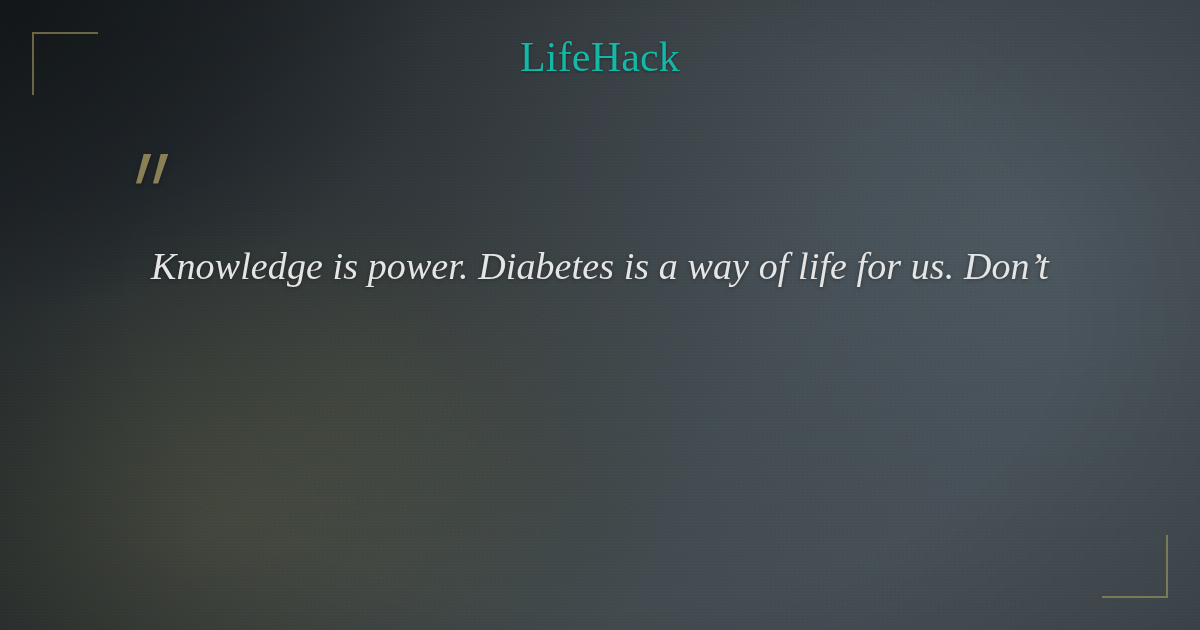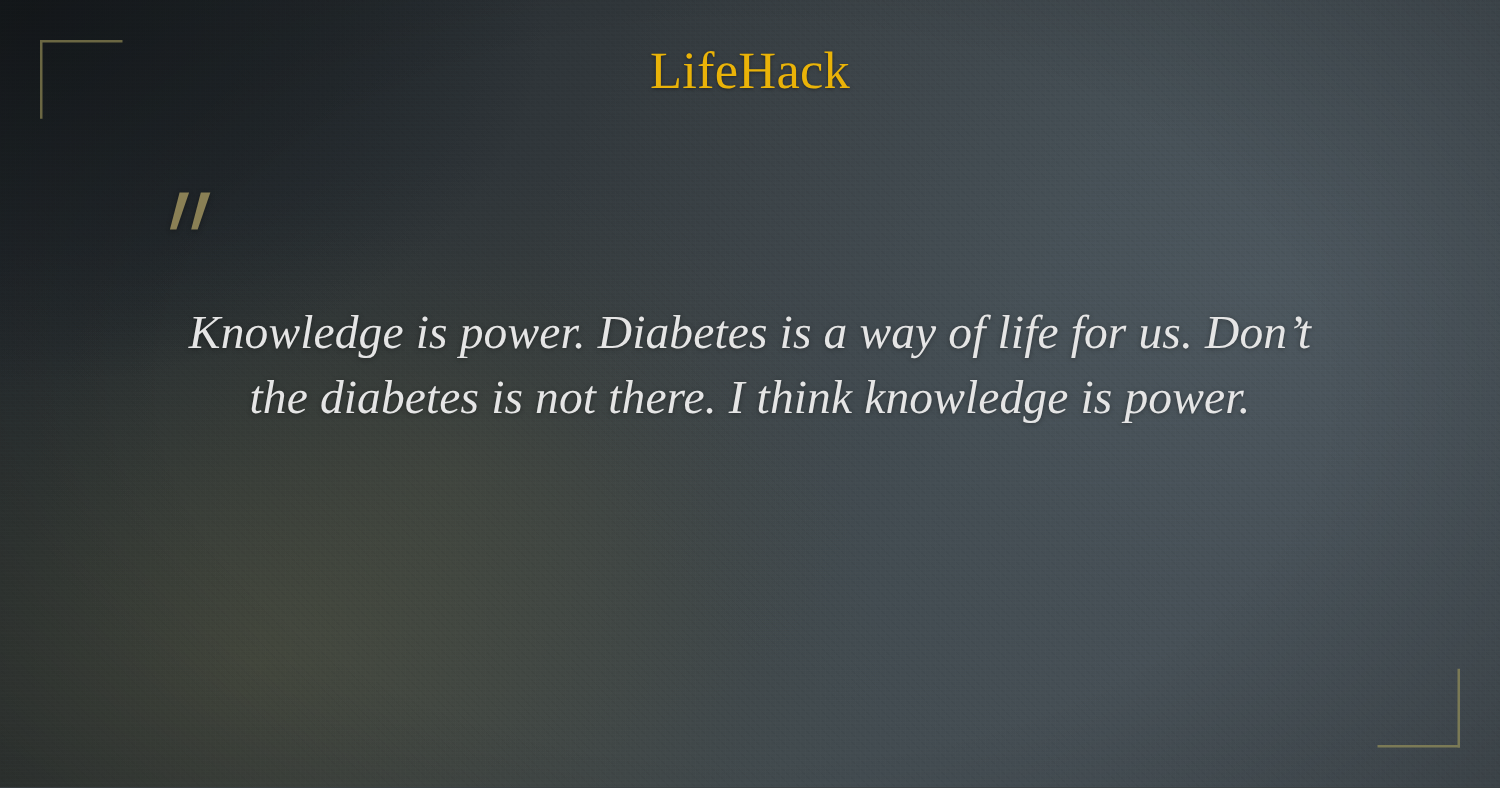--- a/index.html
+++ b/index.html
@@ -122,21 +122,21 @@
     left: 0;
     width: 100%;
     text-align: center;
   }
   #brand-text {
     display: inline-block;
     font-family: "Liberation Serif", "DejaVu Serif", serif;
     font-size: 42px;
     line-height: 1;
     letter-spacing: 0.2px;
-    color: #eab308;
+    color: #14b8a6;
     text-shadow: 0 1px 3px rgba(0,0,0,0.40);
   }
 
   
   #quote-mark {
     position: absolute;
     left: 128px;
     top: 142px;
     width: 70px;
     height: 70px;
@@ -189,16 +189,15 @@
 
   <div id="quote-mark">
     <svg viewBox="0 0 70 70" xmlns="http://www.w3.org/2000/svg" aria-hidden="true">
       <path d="M14.0 12.0 L21.6 12.0 L17.2 41.5 L12.0 41.5 Z" fill="#8a8055" transform="skewX(-11) translate(4,0)"></path>
       <path d="M31.0 12.0 L38.6 12.0 L34.2 41.5 L29.0 41.5 Z" fill="#8a8055" transform="skewX(-11) translate(4,0)"></path>
     </svg>
   </div>
 
   <div id="quote-block">
     <div class="quote-line">Knowledge is power. Diabetes is a way of life for us. Don’t</div>
-    <div class="quote-line">the diabetes is not there. I think knowledge is power.</div>
   </div>
 
 </div>
 
 </body></html>

